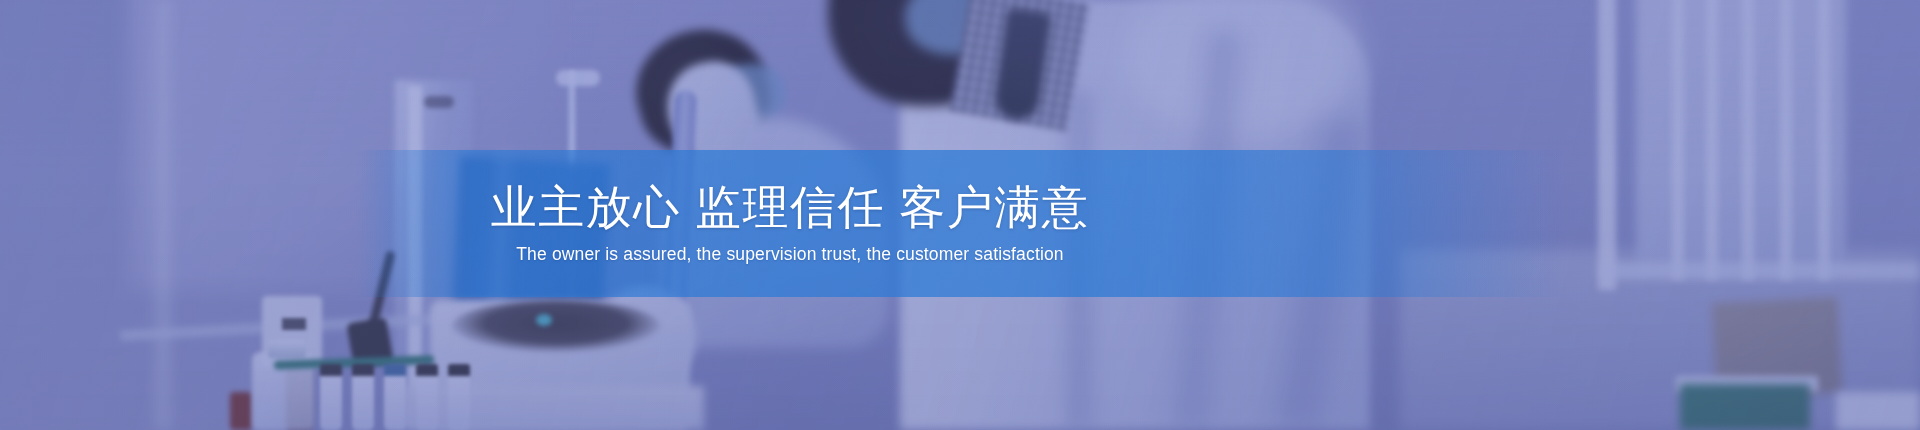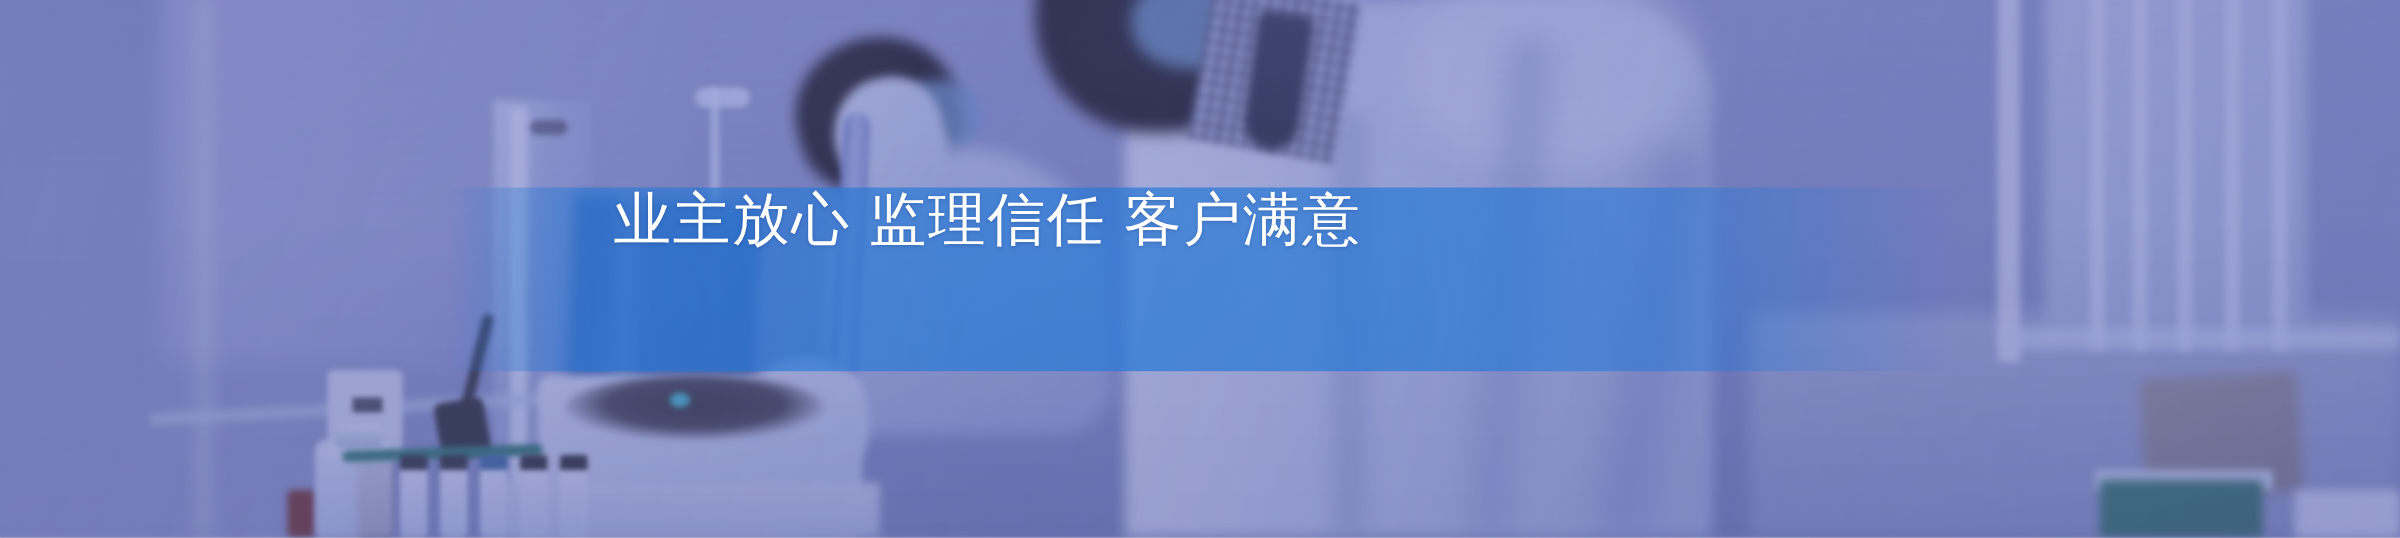--- a/index.html
+++ b/index.html
@@ -511,21 +511,21 @@
   
   .copy {
     position: absolute;
     left: 0;
     top: 150px;
     width: 1580px;
     height: 147px;
     display: flex;
     flex-direction: column;
     align-items: center;
-    justify-content: flex-start;
+    justify-content: center;
   }
   .headline {
     color: #ffffff;
     font-size: 46px;
     line-height: 1.12;
     font-weight: 400;
     letter-spacing: 1.5px;
     white-space: nowrap;
     text-shadow: 0 1px 3px rgba(20,50,100,.30);
   }
@@ -618,15 +618,16 @@
 
     <div class="photo-blur"></div>
     <div class="photo-tint"></div>
     <div class="photo-tint2"></div>
   </div>
 
   <div class="band"></div>
 
   <div class="copy">
     <div class="headline">业主放心 监理信任  客户满意</div>
+    <div class="subhead">The owner is assured, the supervision trust, the customer satisfaction</div>
   </div>
 
 </div>
 
 </body></html>

